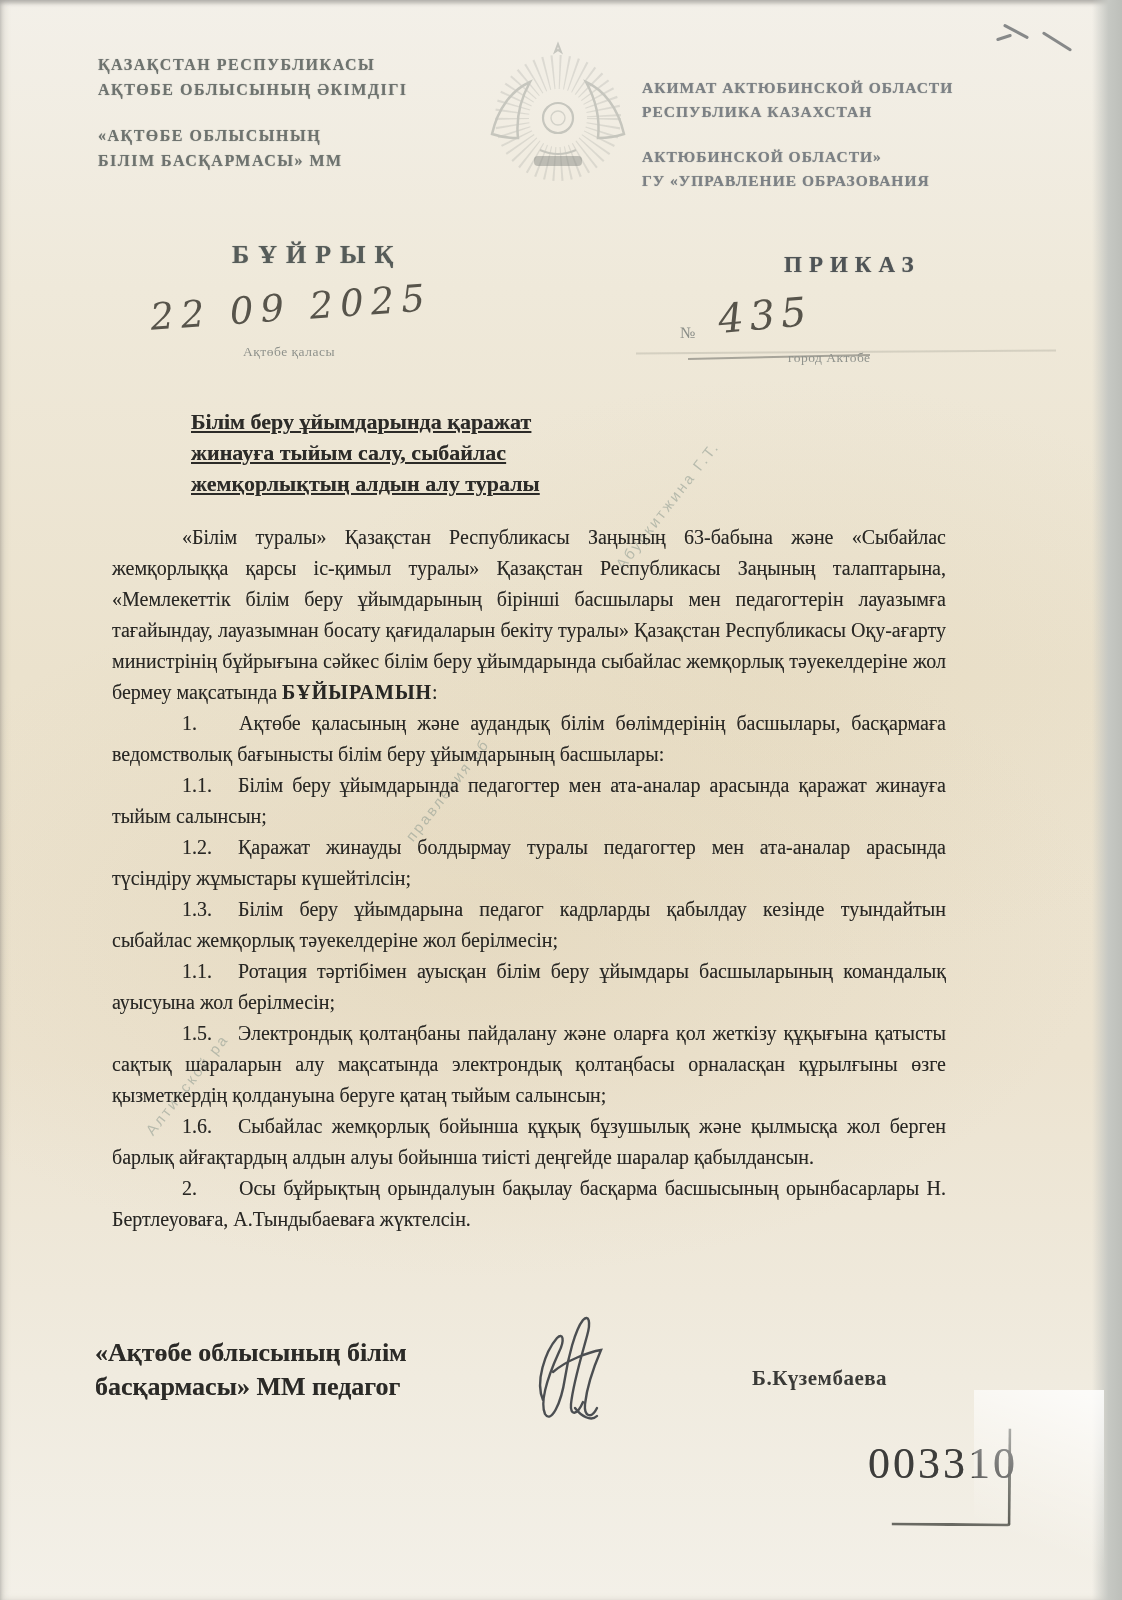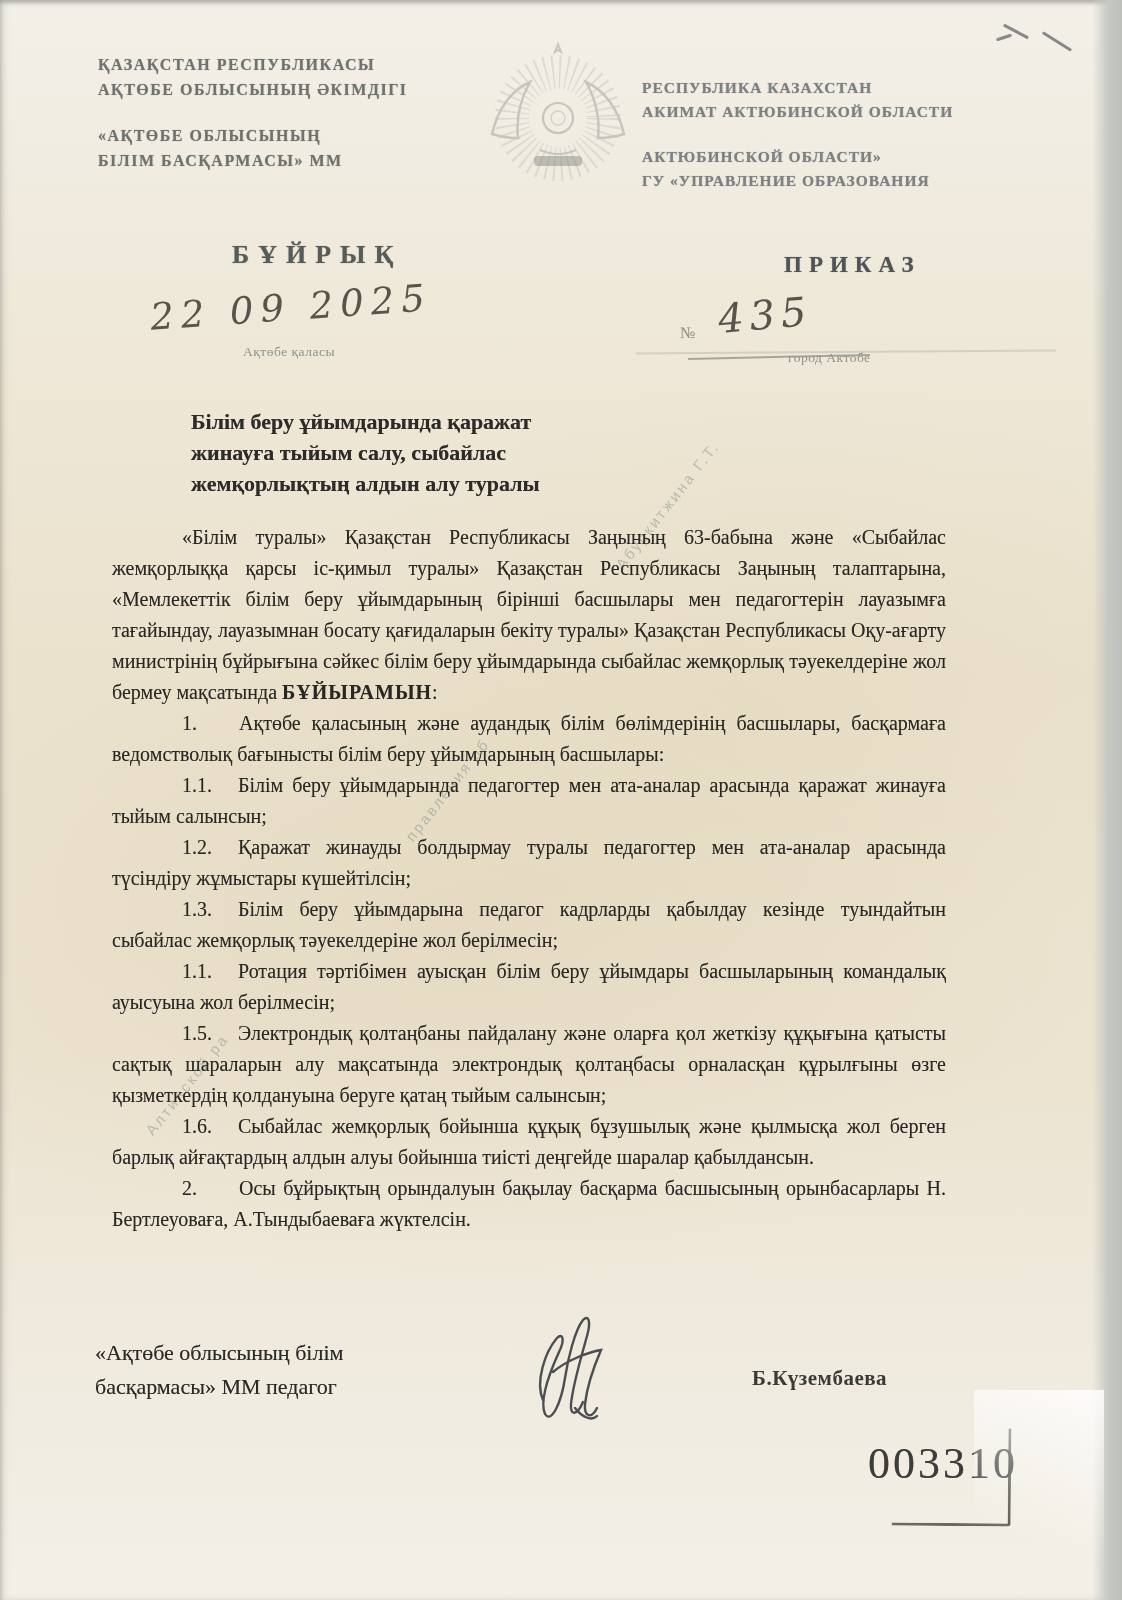--- a/index.html
+++ b/index.html
@@ -46,31 +46,31 @@
   .hw-num{position:absolute;left:718px;top:292px;font-size:40px;letter-spacing:6px;
           transform:rotate(-5deg);}
   .num-line{position:absolute;left:688px;top:356px;width:182px;height:1.5px;
             background:rgba(110,110,104,.55);transform:rotate(-1.2deg);}
   .city{position:absolute;font-size:13.5px;color:#8f928c;letter-spacing:.5px;}
   .city-kk{left:243px;top:344px;}
   .city-ru{left:788px;top:350px;}
 
   .doc-title{position:absolute;left:191px;top:406px;width:460px;font-size:22px;
              font-weight:bold;line-height:31px;color:#2c2b28;
-             text-shadow:0 0 .6px rgba(44,43,40,.5);}
+             text-shadow:0 0 .6px rgba(44,43,40,.5);text-decoration:underline;}
 
   .body-text{position:absolute;left:112px;top:522px;width:834px;font-size:20px;
              line-height:31px;text-align:justify;color:#282724;
              text-shadow:0 0 .5px rgba(40,39,36,.35);}
   .body-text p{margin:0;text-indent:70px;}
   .num{padding-right:26px;}
   .num.wide{padding-right:42px;}
   .b{font-weight:bold;letter-spacing:1px;}
 
-  .sig-label{position:absolute;left:95px;top:1336px;font-size:22px;font-weight:normal;
+  .sig-label{position:absolute;left:95px;top:1336px;font-size:26px;font-weight:bold;
              line-height:34px;color:#2b2a27;text-shadow:0 0 .6px rgba(43,42,39,.5);}
   .sig-name{position:absolute;left:752px;top:1366px;font-size:21px;font-weight:bold;
             color:#3a3a37;letter-spacing:.5px;}
   .sig-mark{position:absolute;left:505px;top:1312px;}
 
   .stamp-number{position:absolute;left:868px;top:1438px;font-size:44px;color:#3d3d3b;
                 letter-spacing:3px;text-shadow:0 0 .5px rgba(61,61,59,.5);}
   .stamp-bracket{position:absolute;left:892px;top:1428px;width:116px;height:95px;
                  border-right:3px solid rgba(58,59,52,.85);
                  border-bottom:3px solid rgba(58,59,52,.75);
@@ -114,22 +114,22 @@
         <path d="M14,96 C20,70 34,52 52,44 C42,62 38,82 40,100 C30,100 20,98 14,96 Z" stroke-width="2.5"></path>
         <path d="M146,96 C140,70 126,52 108,44 C118,62 122,82 120,100 C130,100 140,98 146,96 Z" stroke-width="2.5"></path>
         <path d="M80,6 l3,8 -3,-2 -3,2 Z" stroke-width="2"></path>
         <path d="M62,112 q18,8 36,0" stroke-width="2"></path>
       </g>
       <rect x="56" y="118" width="48" height="10" rx="4" fill="#70746f" opacity=".5"></rect>
     </svg>
   </div>
 
   <div class="hdr hdr-right">
+    <div>АКИМАТ АКТЮБИНСКОЙ ОБЛАСТИ</div>
     <div>РЕСПУБЛИКА КАЗАХСТАН</div>
-    <div>АКИМАТ АКТЮБИНСКОЙ ОБЛАСТИ</div>
     <div class="gap"></div>
     <div>АКТЮБИНСКОЙ ОБЛАСТИ»</div>
     <div>ГУ «УПРАВЛЕНИЕ ОБРАЗОВАНИЯ</div>
   </div>
 
   <div class="order-kk">БҰЙРЫҚ</div>
   <div class="order-ru">ПРИКАЗ</div>
   <div class="hand hw-date">22 09 2025</div>
   <div class="city city-kk">Ақтөбе қаласы</div>
   <div class="num-sign">№</div>

